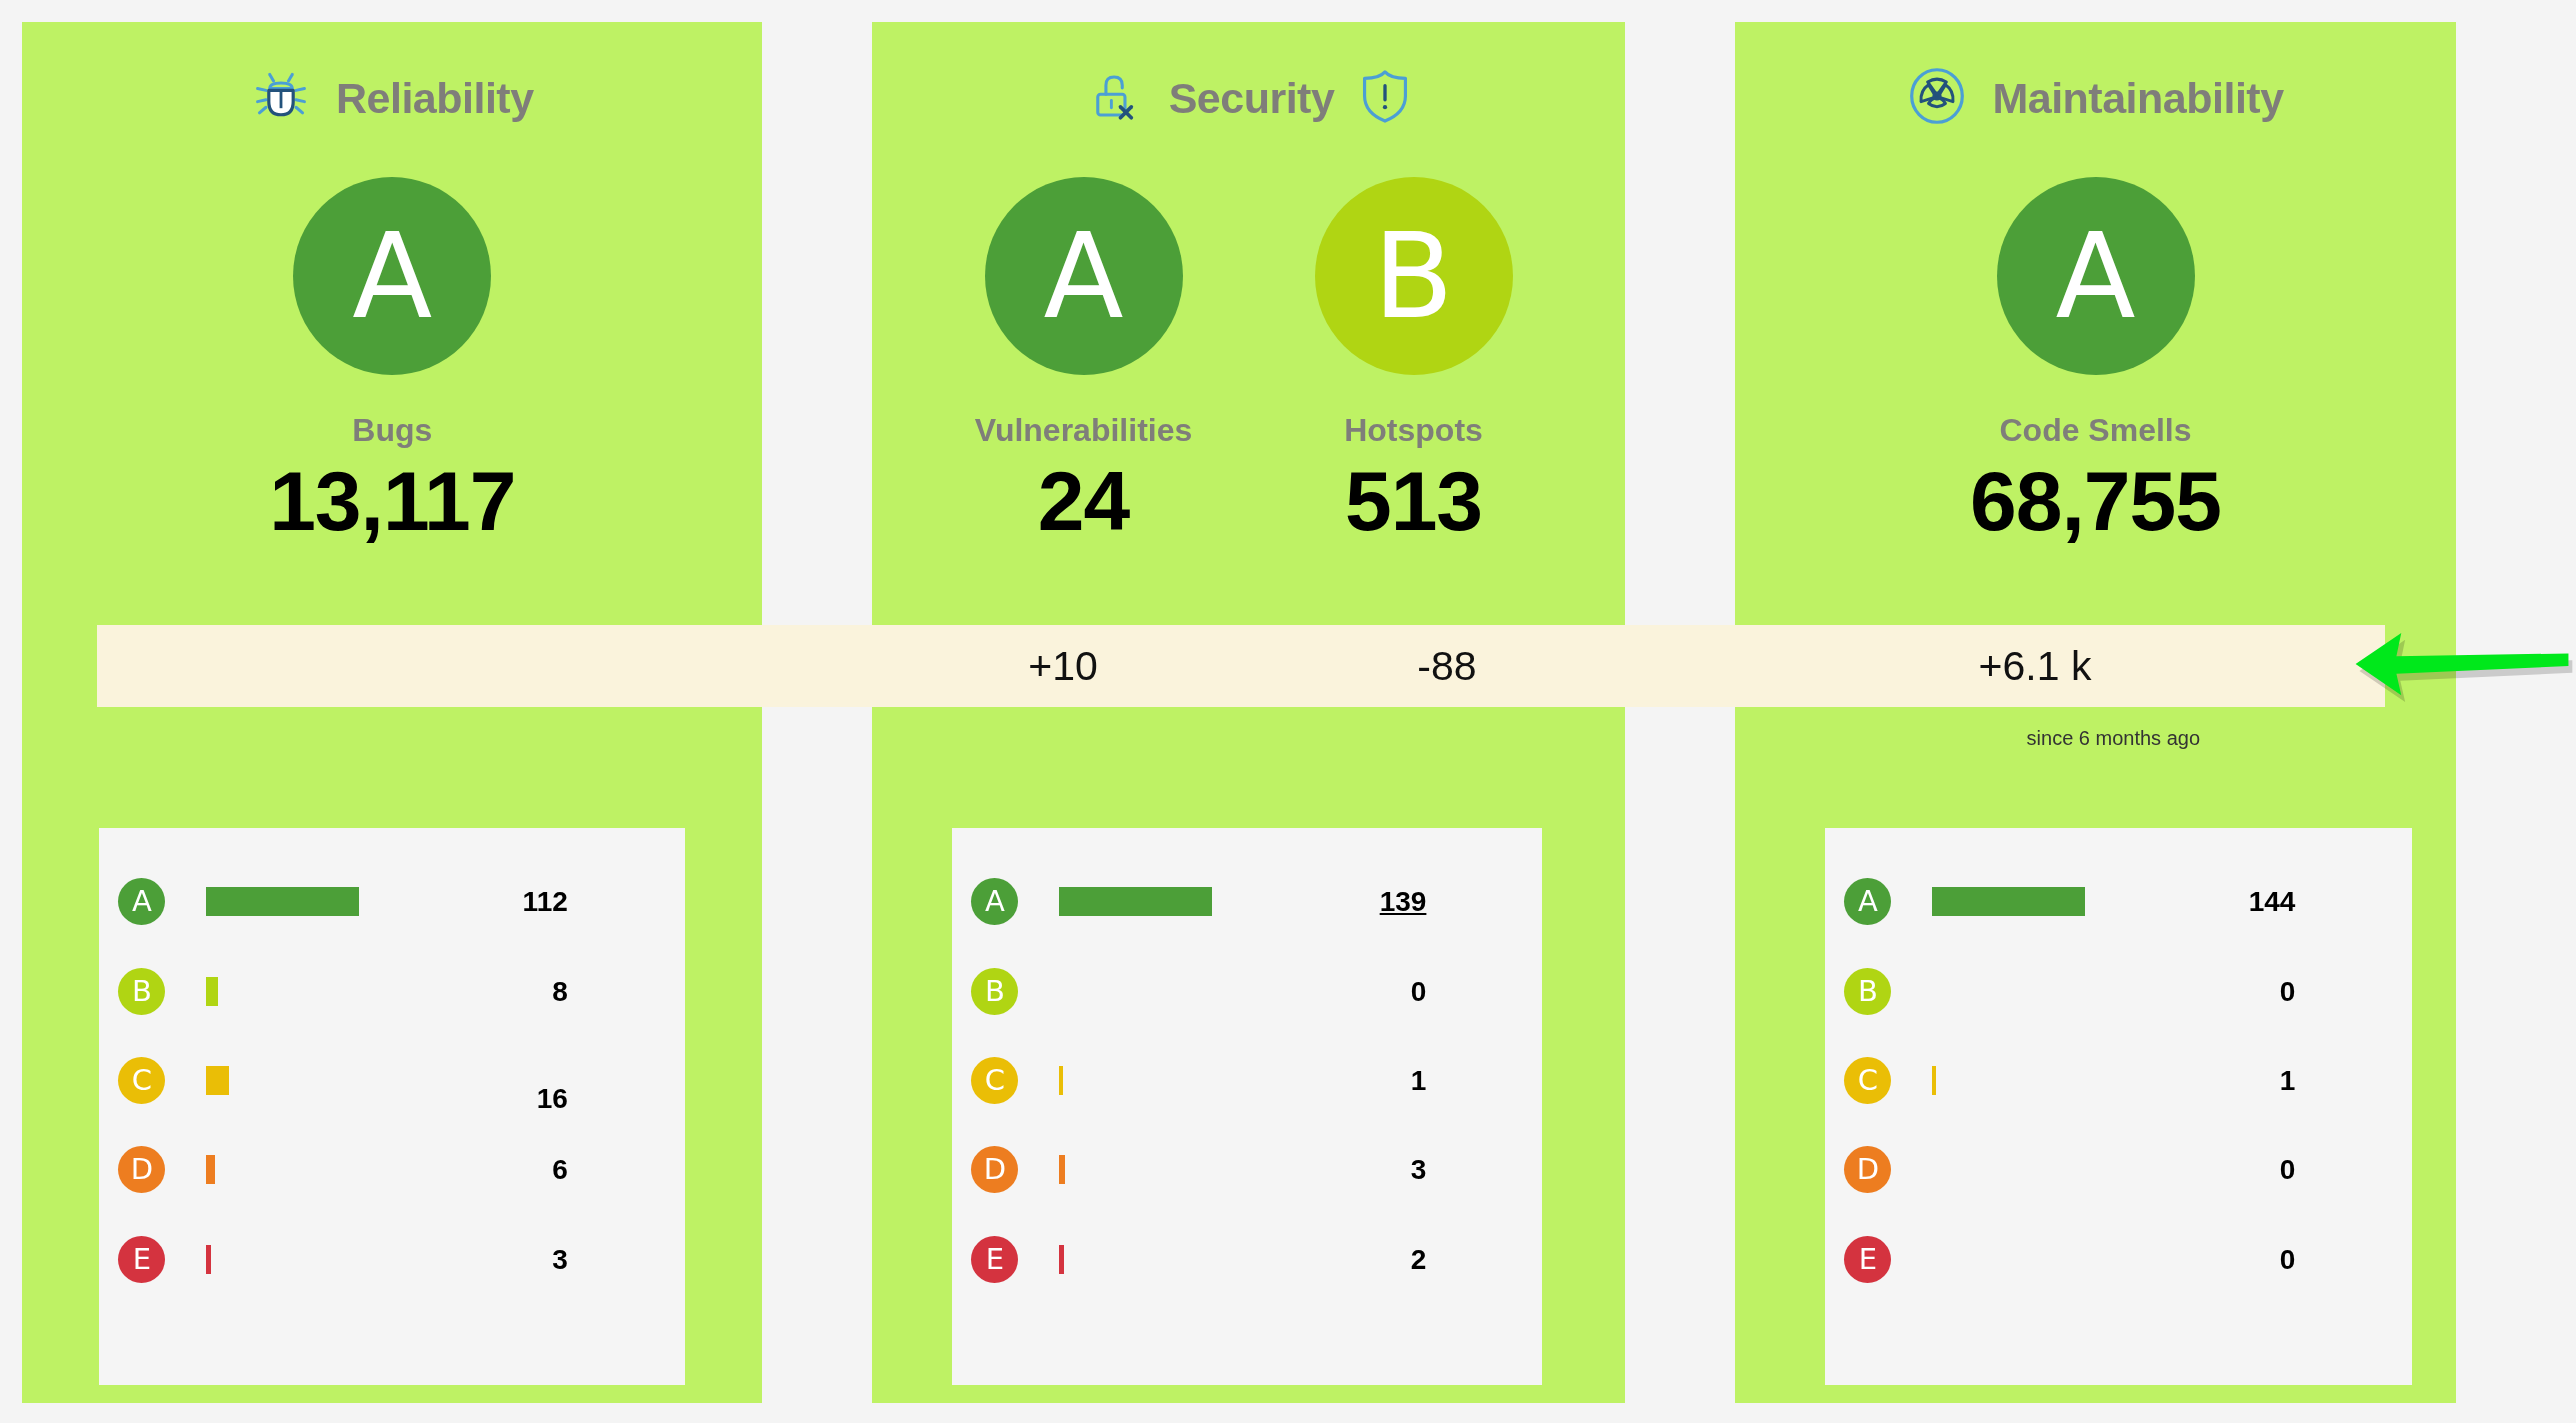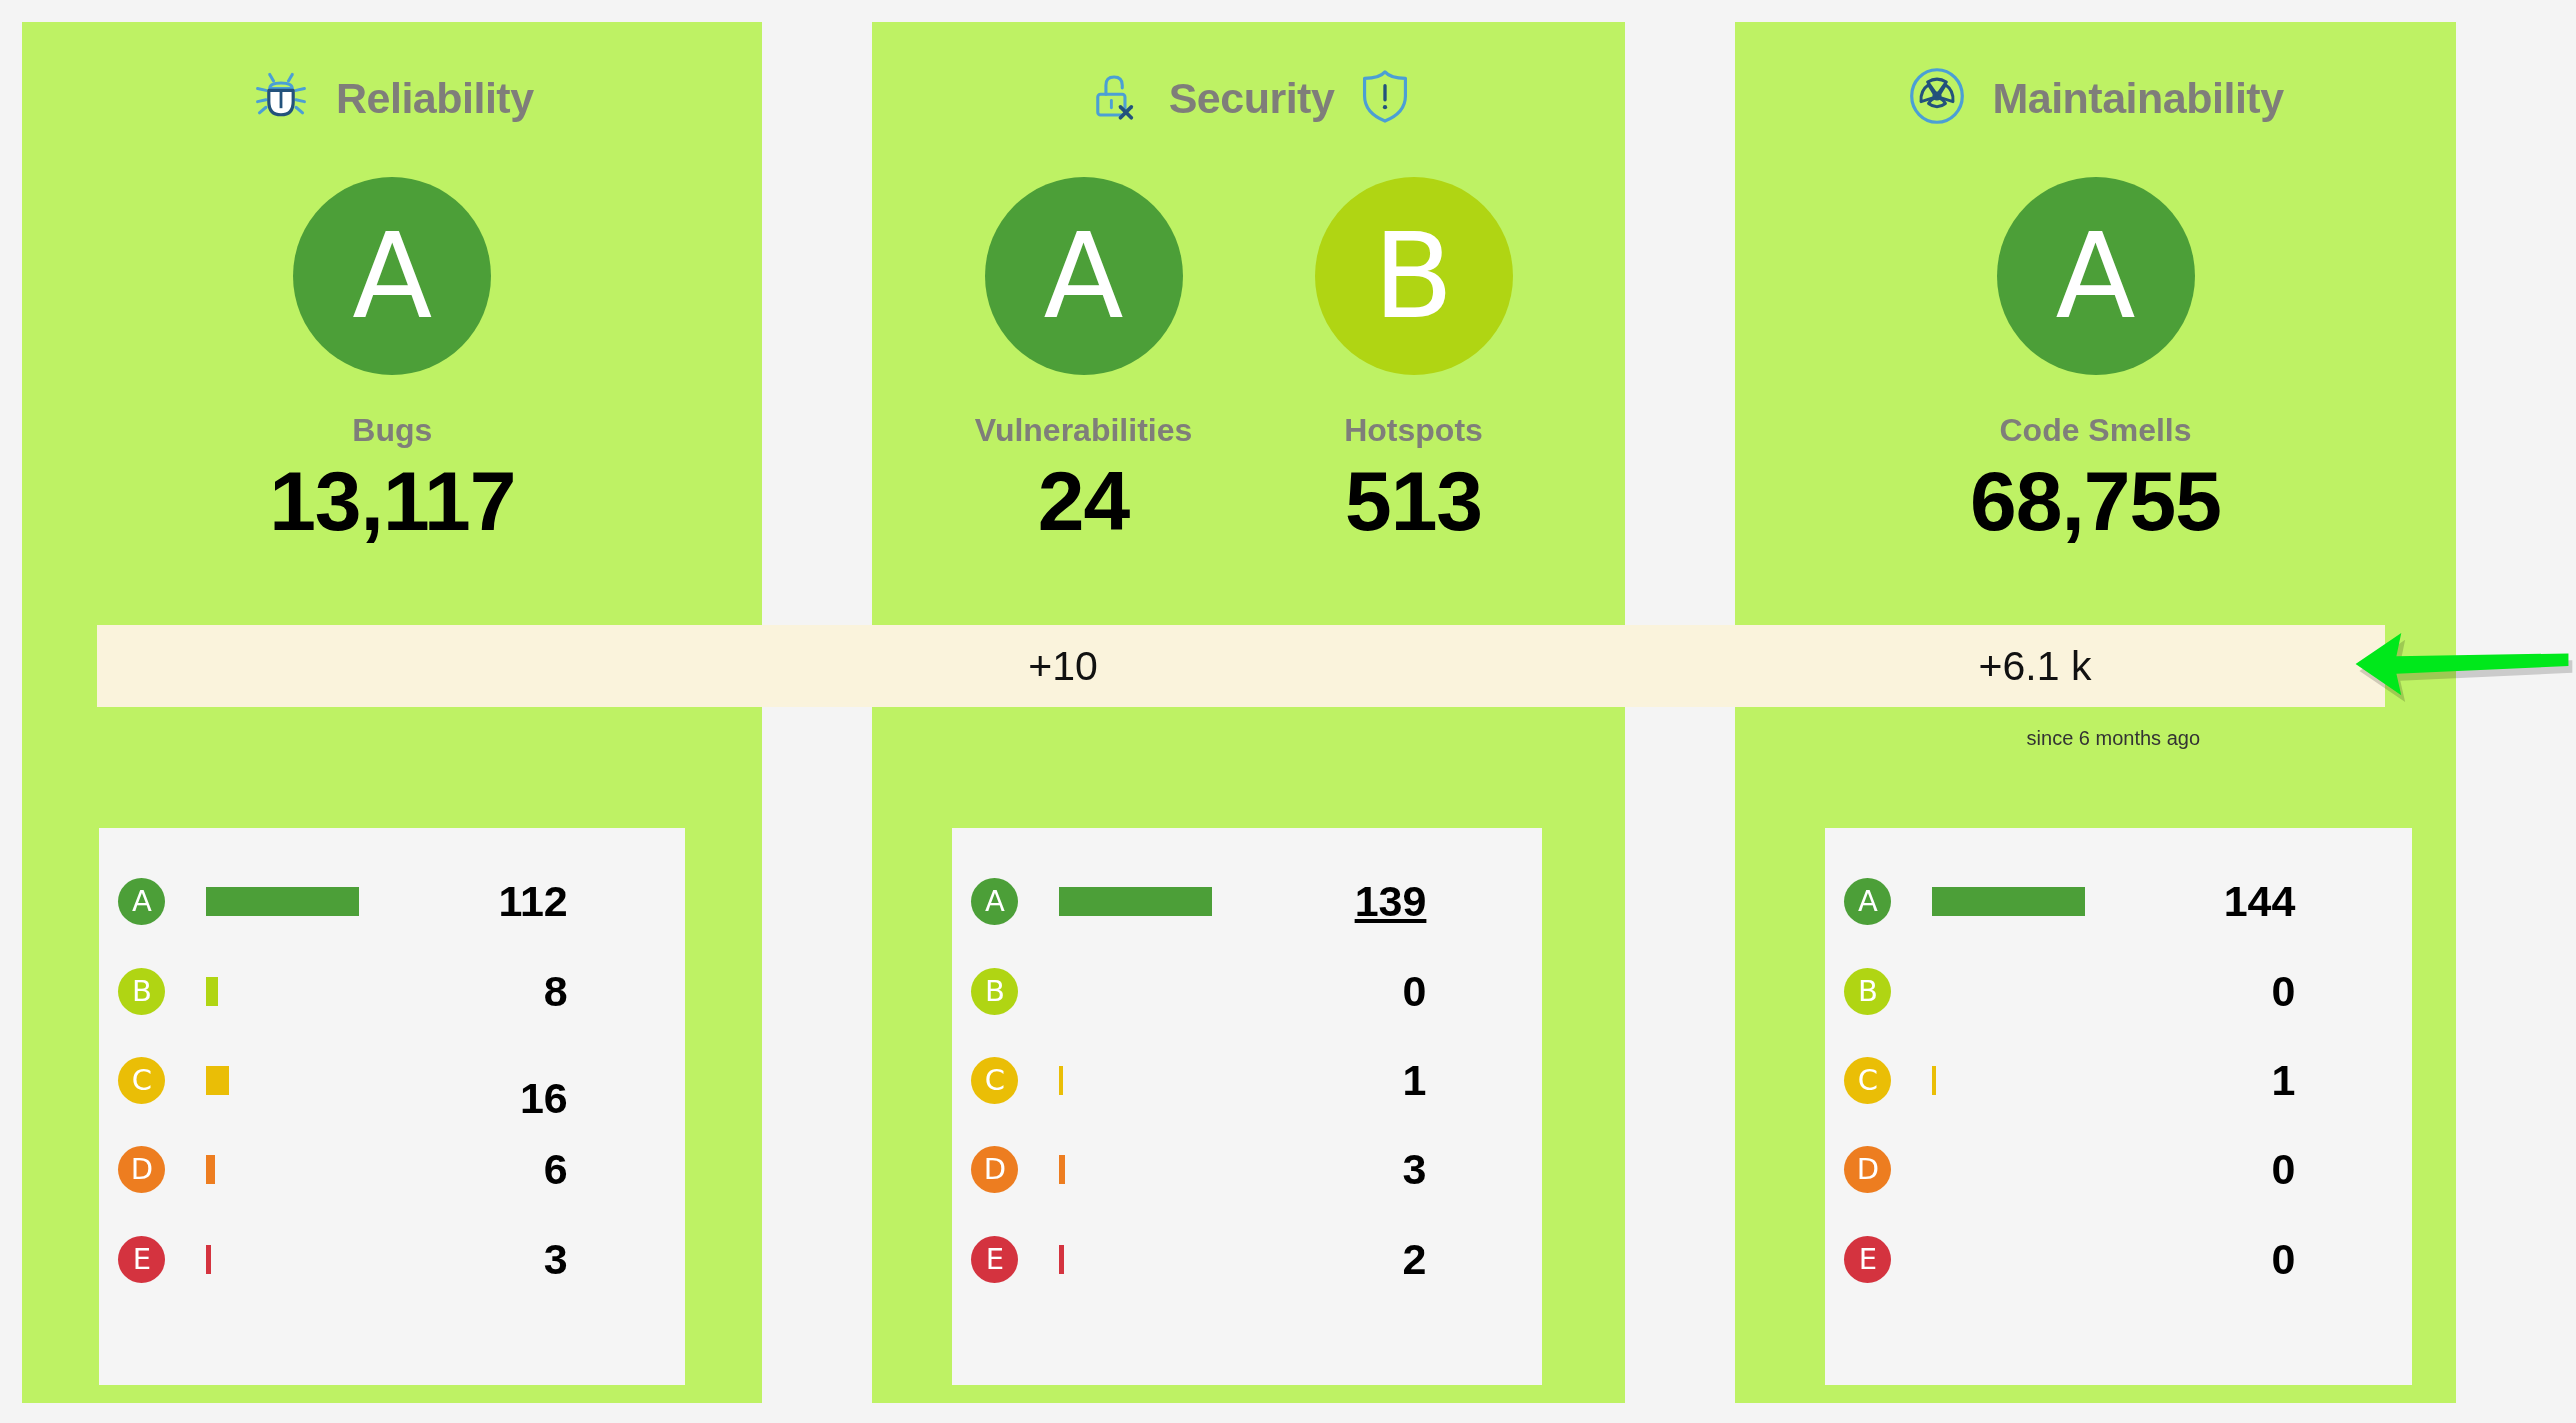--- a/index.html
+++ b/index.html
@@ -174,21 +174,21 @@
     flex: none;
     display: flex;
     align-items: center;
     height: 47px;
   }
   .dist-bar {
     height: 29px;
   }
   .dist-count {
     flex: none;
-    font-size: 43px;
+    font-size: 28px;
     font-weight: bold;
     color: #000000;
     text-align: right;
     white-space: nowrap;
   }
 
   
   .annot-arrow {
     position: absolute;
     left: 2341px;
@@ -294,20 +294,21 @@
         <div class="rating-bubble" style="background:#4C9F38">A</div>
         <div class="measure-label">Code Smells</div>
         <div class="measure-value">68,755</div>
       </div>
     </div>
   </div>
 
   <div class="delta-band"></div>
 
   <div class="delta-item d1">+10</div>
+  <div class="delta-item d2">-88</div>
   <div class="delta-item d3">+6.1 k</div>
 
   <div class="since-note">since 6 months ago</div>
 
   <div class="dist-box b0">
       <div class="dist-row" style="top: 29px;">
         <div class="dist-grade" style="background: rgb(76, 159, 56); margin-left: 19.4px;">A</div>
         <div class="dist-barwrap" style="margin-left: 41px; width: 194px;">
           <div class="dist-bar" style="width: 153px; background: rgb(76, 159, 56);"></div>
         </div>

